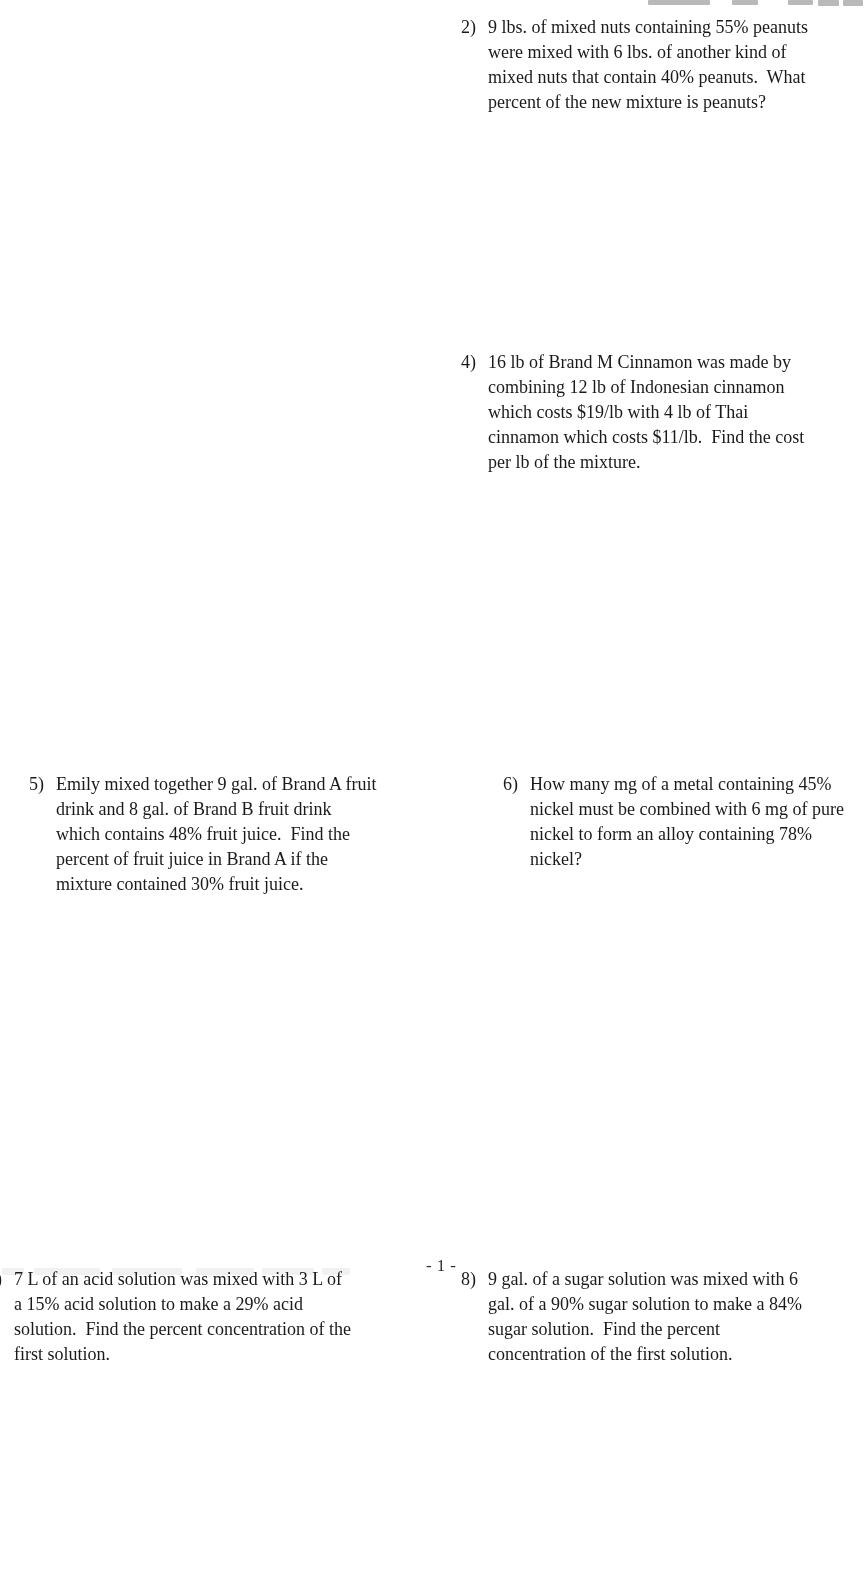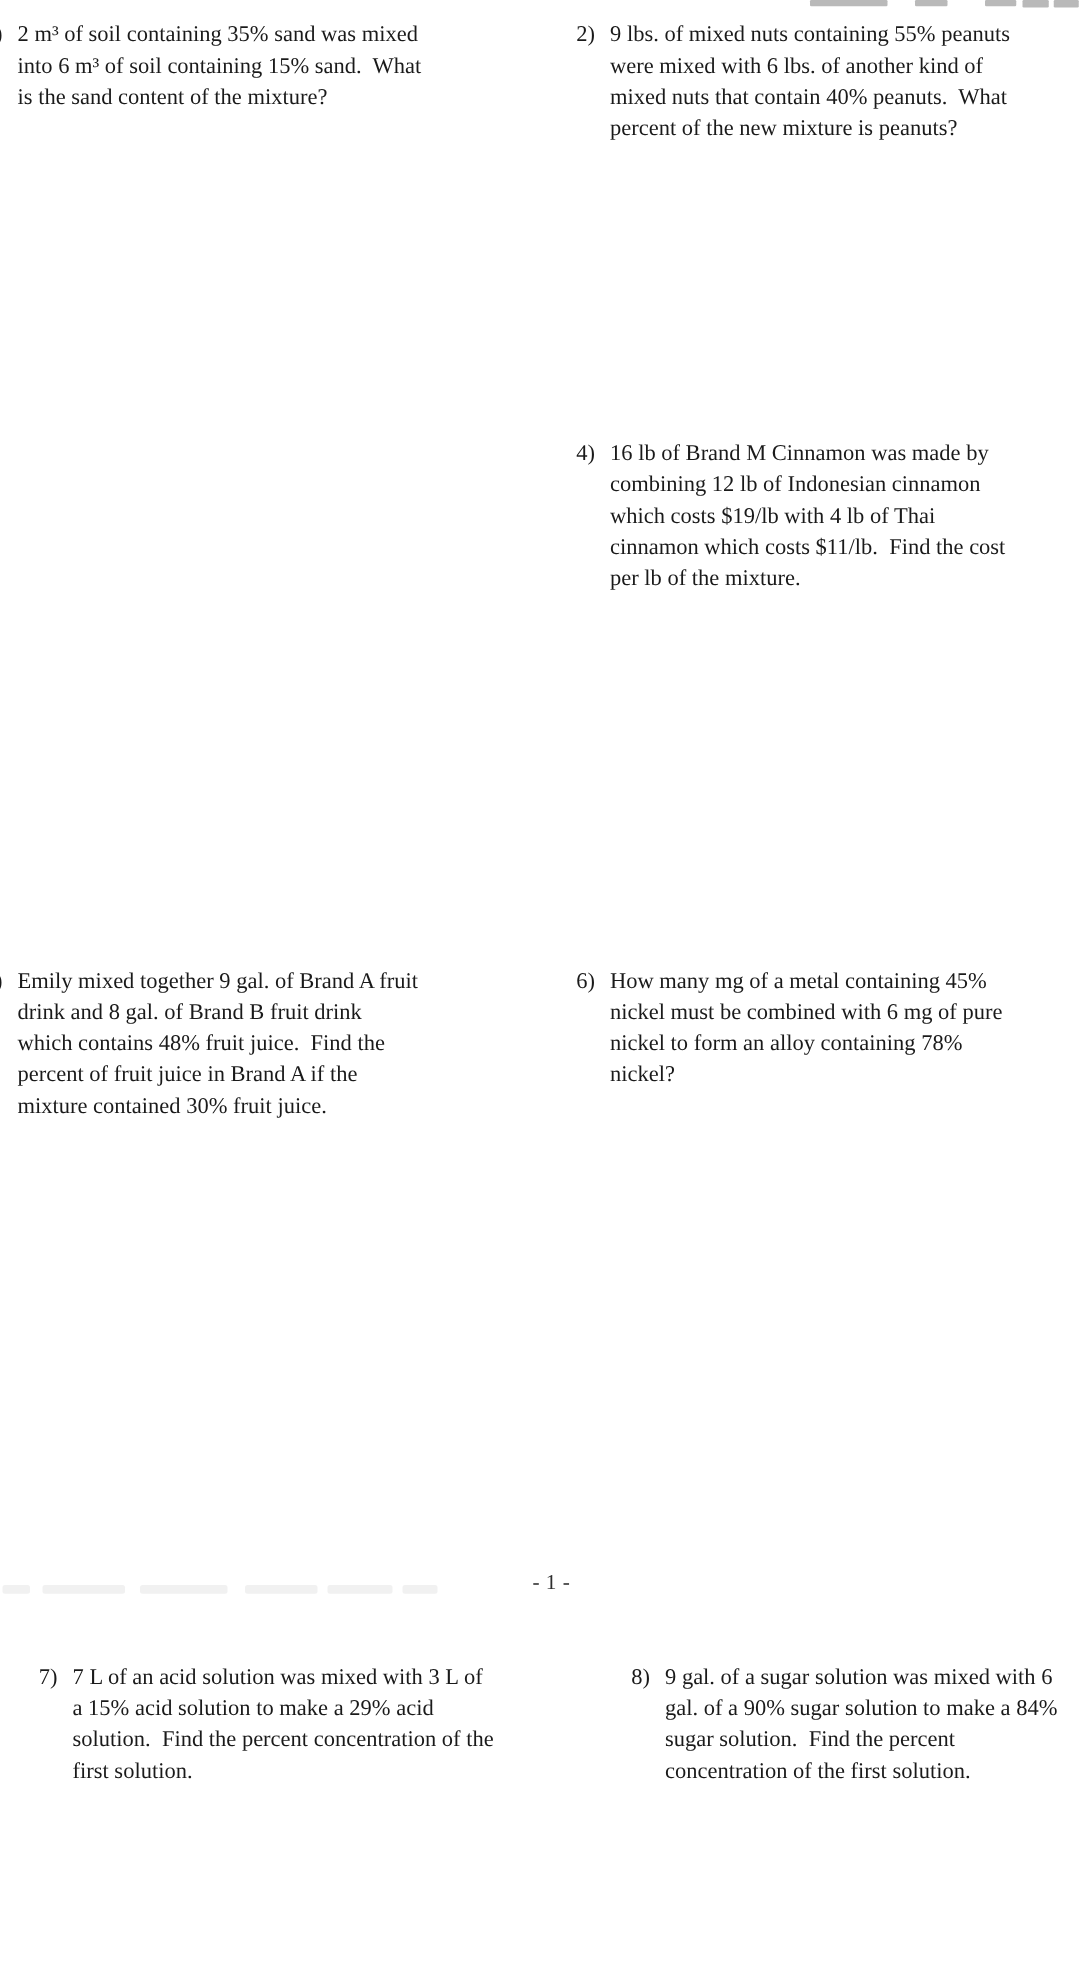--- a/index.html
+++ b/index.html
@@ -23,22 +23,22 @@
     right: calc(100% + 12px);
     white-space: nowrap;
   }
   .problem .body {
     white-space: pre-wrap;
   }
   .col-l { left: 14px;  width: 440px; }
   .col-r { left: 488px; width: 420px; }
   .row-1 { top: 15px; }
   .row-2 { top: 350px; }
-  .row-3 { top: 772px; }
-  .row-4 { top: 1329px; margin-left: 44px; }
+  .row-3 { top: 772px; margin-left: 42px; }
+  .row-4 { top: 1267px; }
   .pagenum {
     position: absolute;
     top: 1256px;
     left: 426px;
     font-size: 17px;
     letter-spacing: 5px;
     color: #2e2e2e;
   }
   
   .top-frag { position: absolute; top: 0; height: 5px; background: #b9b9b9; border-radius: 1px; }
@@ -62,26 +62,20 @@
 <div class="page">
 
   <div>
     <div class="top-frag tf-a"></div>
     <div class="top-frag tf-b"></div>
     <div class="top-frag tf-c"></div>
     <div class="top-frag tf-d"></div>
     <div class="top-frag tf-e"></div>
   </div>
 
-  <div class="problem col-l row-1">
-    <span class="num">1)</span>
-    <div class="body">2 m³ of soil containing 35% sand was mixed
-into 6 m³ of soil containing 15% sand.  What
-is the sand content of the mixture?</div>
-  </div>
   <div class="problem col-r row-1">
     <span class="num">2)</span>
     <div class="body">9 lbs. of mixed nuts containing 55% peanuts
 were mixed with 6 lbs. of another kind of
 mixed nuts that contain 40% peanuts.  What
 percent of the new mixture is peanuts?</div>
   </div>
 
   <div class="problem col-r row-2">
     <span class="num">4)</span>

